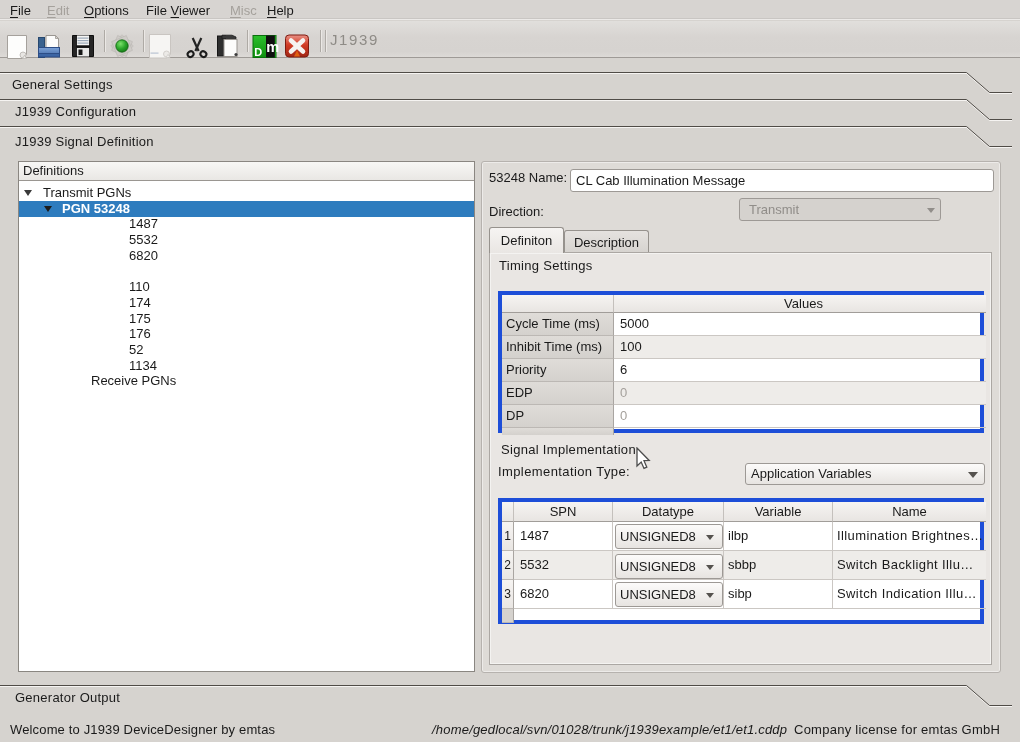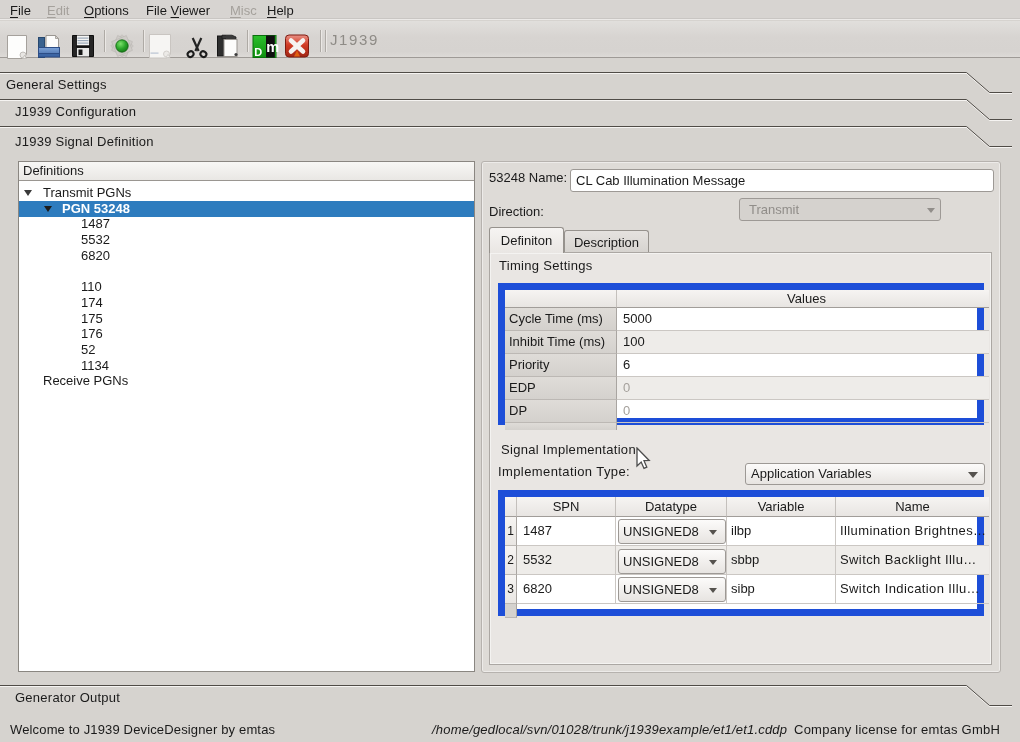--- a/index.html
+++ b/index.html
@@ -8,34 +8,34 @@
        font-family:"Liberation Sans",sans-serif;font-size:13px;color:#1a1a1a;overflow:hidden;}
   .abs{position:absolute;}
   .u{text-decoration:underline;text-underline-offset:2px;}
   .dis{color:#a5a19c;}
   #menubar{left:0;top:0;width:1020px;height:19px;background:#d7d4d1;border-bottom:1px solid #c9c6c3;box-shadow:0 1px 0 #eceae8;}
   #menubar>span{position:absolute;top:3px;}
   #toolbar{left:0;top:21px;width:1020px;height:37px;background:linear-gradient(#e1dfdc,#d7d4d1 45%,#d6d3d0 85%,#dddad7);border-bottom:1px solid #9e9a96;}
   .tsep{position:absolute;top:9px;width:1px;height:22px;background:#aeaaa5;box-shadow:1px 0 0 #ebe8e5;}
   #tree{left:18px;top:161px;width:457px;height:511px;background:#ffffff;border:1px solid #8a8681;}
   #treehdr{left:0;top:0;width:455px;height:19px;background:linear-gradient(#f8f7f5,#e9e7e4);border-bottom:1px solid #9a9691;}
-  .trow{position:absolute;left:0;height:16px;line-height:16px;white-space:nowrap;}
+  .trow{position:absolute;left:0;height:16px;line-height:16px;white-space:nowrap;padding-left:48px;}
   .tsel{background:#2e7cbe;color:#ffffff;font-weight:bold;}
   .arr{position:absolute;width:0;height:0;border-left:4.5px solid transparent;border-right:4.5px solid transparent;border-top:6px solid #3a3a3a;top:5px;}
   #gbox{left:481px;top:161px;width:520px;height:512px;background:#dedbd7;border:1px solid #b6b2ae;border-radius:3px;box-shadow:inset 0 0 0 1px rgba(255,255,255,0.45);}
   .input{position:absolute;background:#ffffff;border:1px solid #9d9995;border-radius:3px;line-height:21px;padding-left:5px;}
   .combo{position:absolute;border:1px solid #9d9995;border-radius:3px;background:linear-gradient(#fcfbfa,#e7e4e1);padding-left:9px;}
   .combo .ar{position:absolute;width:0;height:0;border-left:5px solid transparent;border-right:5px solid transparent;border-top:6px solid #55524e;top:8px;}
   .combo.disabled{background:#d5d2ce;color:#908d89;}
   .combo.disabled .ar{border-top-color:#918e8a;border-left-width:4.5px;border-right-width:4.5px;border-top-width:5.5px;top:9px;}
   .tab{position:absolute;border:1px solid #96928d;border-bottom:none;border-radius:3px 3px 0 0;text-align:center;}
   .tabA{background:linear-gradient(#f6f4f2,#e9e6e3);z-index:3;}
   .tabI{background:linear-gradient(#e5e2df,#d6d3cf);z-index:1;}
   #tabframe{left:7px;top:90px;width:503px;height:413px;border:1px solid #aba7a3;background:#e9e6e3;box-shadow:inset 0 0 0 1px rgba(255,255,255,0.5);z-index:2;}
-  .tbl{position:absolute;background:#ffffff;border:7px solid #1d4ed8;}
+  .tbl{position:absolute;background:#ffffff;border:4px solid #1d4ed8;margin-top:8px;}
   .th{position:absolute;background:linear-gradient(#f6f4f2,#e8e5e2);border-right:1px solid #c4c0bc;border-bottom:1px solid #a19d99;text-align:center;}
   .vh{position:absolute;background:linear-gradient(#dfdcd8,#d4d1cd);border-right:1px solid #a9a5a1;border-bottom:1px solid #bcb8b4;padding-left:4px;}
   .cell{position:absolute;border-bottom:1px solid #cbc7c3;padding-left:6px;white-space:nowrap;overflow:hidden;}
   .alt{background:#eeece9;}
   .gr{color:#a5a19c;}
   .nc{position:absolute;left:0;width:12px;background:linear-gradient(#f6f4f2,#e9e6e3);border-right:1px solid #a9a5a1;border-bottom:1px solid #bbb7b3;text-align:center;font-size:12px;}
 </style>
 </head>
 <body>
 
@@ -153,21 +153,21 @@
     <path d="M0,73.5 H966.5 L989.5,93.5 H1012" stroke="#f6f4f2"></path>
     <path d="M0,72.5 H966.5 L989.5,92.5 H1012" stroke="#504c47"></path>
     <path d="M0,100.5 H966.5 L989.5,120.5 H1012" stroke="#f6f4f2"></path>
     <path d="M0,99.5 H966.5 L989.5,119.5 H1012" stroke="#504c47"></path>
     <path d="M0,127.5 H966.5 L989.5,147.5 H1012" stroke="#f6f4f2"></path>
     <path d="M0,126.5 H966.5 L989.5,146.5 H1012" stroke="#504c47"></path>
     <path d="M0,686.5 H966.5 L989.5,706.5 H1012" stroke="#f6f4f2"></path>
     <path d="M0,685.5 H966.5 L989.5,705.5 H1012" stroke="#504c47"></path>
   </g>
 </svg>
-<div class="abs" style="left:6px;top:77px;letter-spacing:0.25px">General Settings</div>
+<div class="abs" style="left:12px;top:77px;letter-spacing:0.25px">General Settings</div>
 <div class="abs" style="left:15px;top:104px;letter-spacing:0.25px">J1939 Configuration</div>
 <div class="abs" style="left:15px;top:134px;letter-spacing:0.25px">J1939 Signal Definition</div>
 <div class="abs" style="left:15px;top:690px;letter-spacing:0.25px">Generator Output</div>
 
 <div id="tree" class="abs">
   <div id="treehdr" class="abs">
       <span class="abs" style="left:4px;top:1px">Definitions</span>
     </div>
   <div class="trow" style="top:23px;width:455px">
       <i class="arr" style="left:5px"></i>

